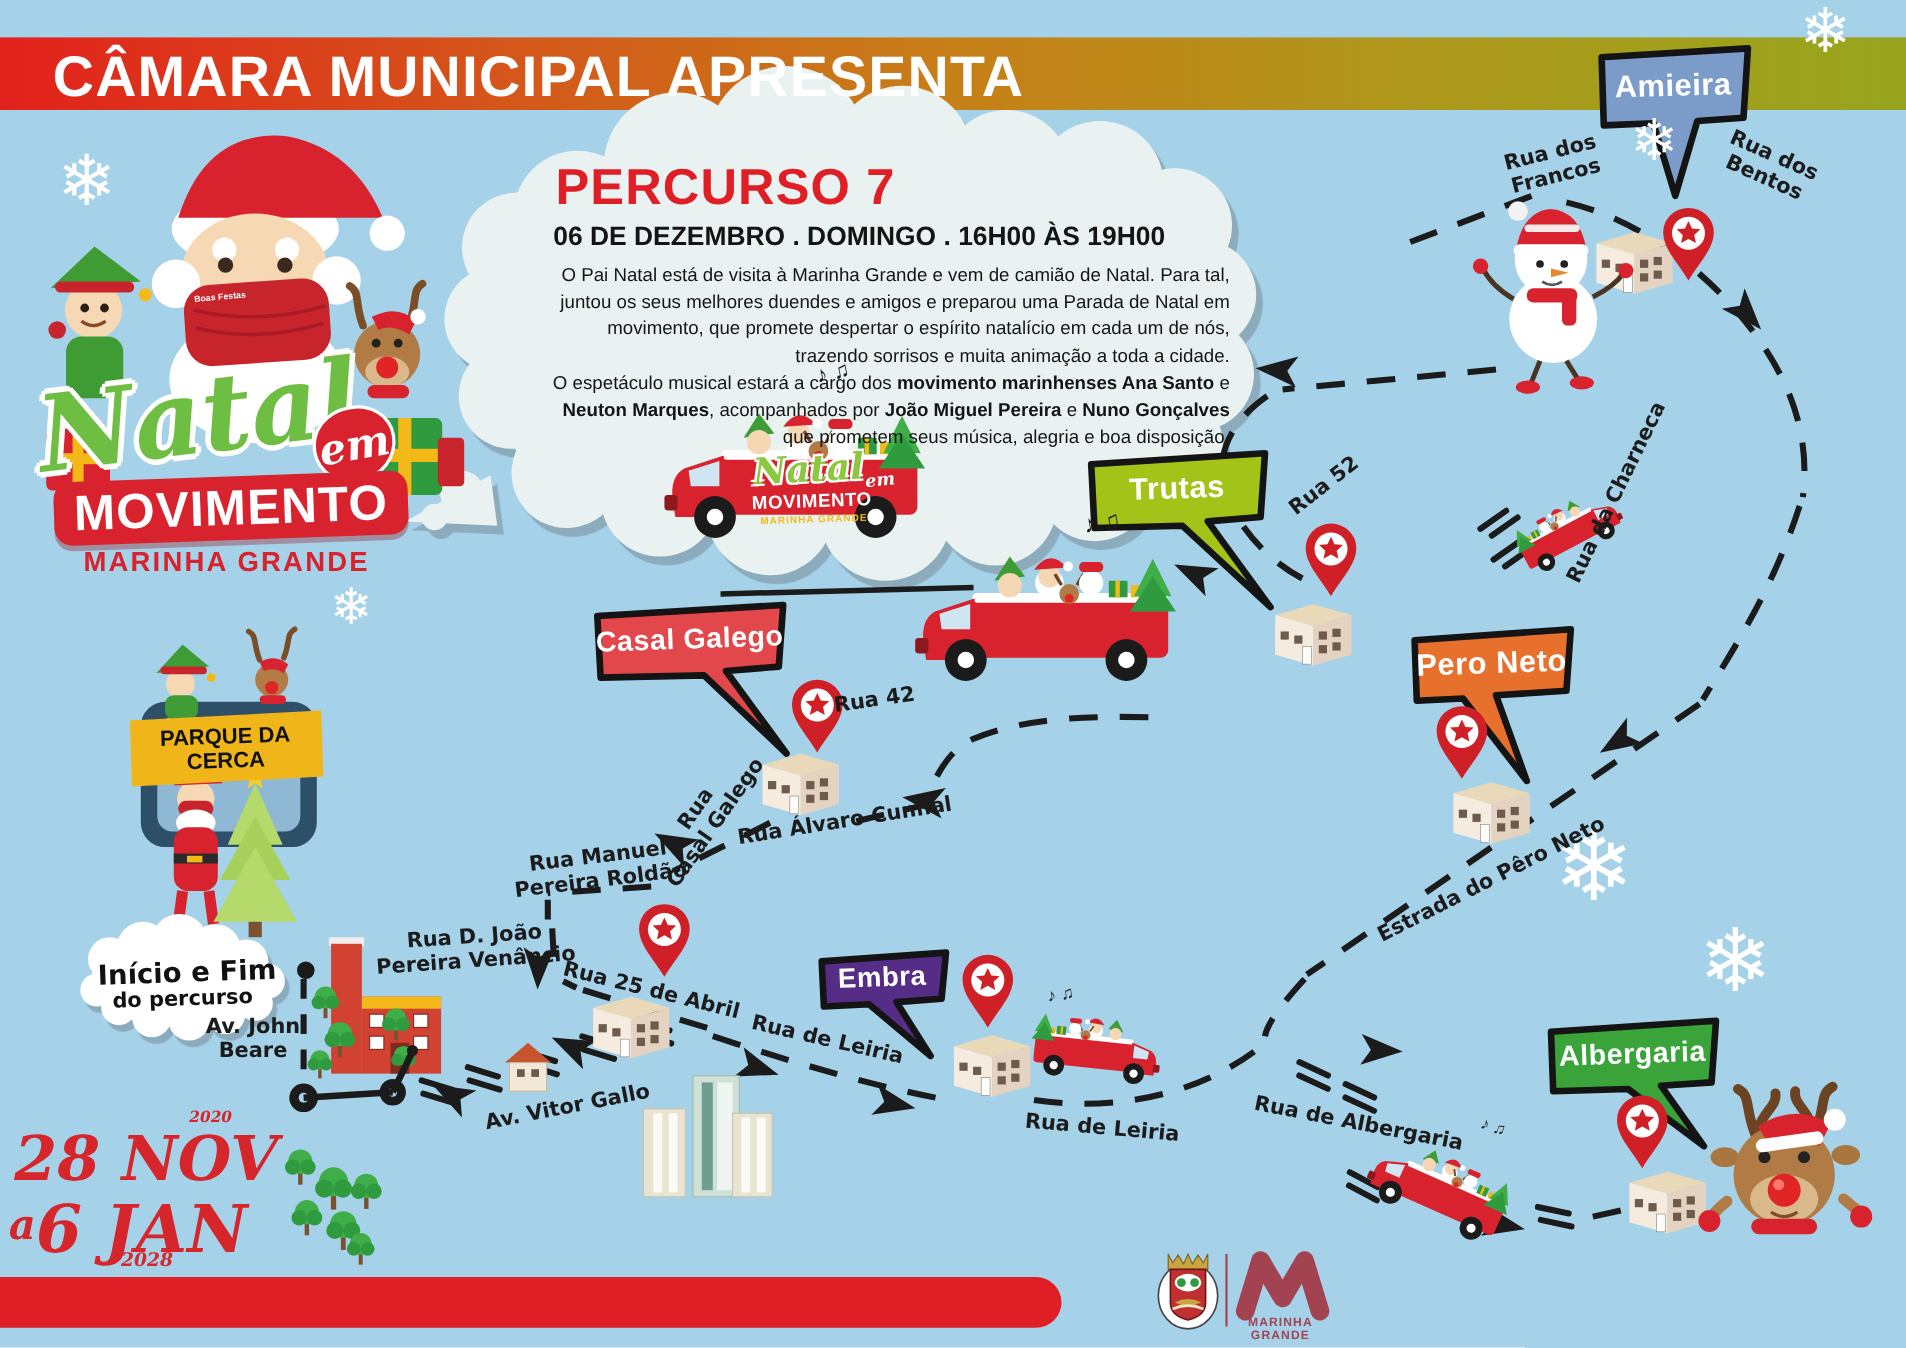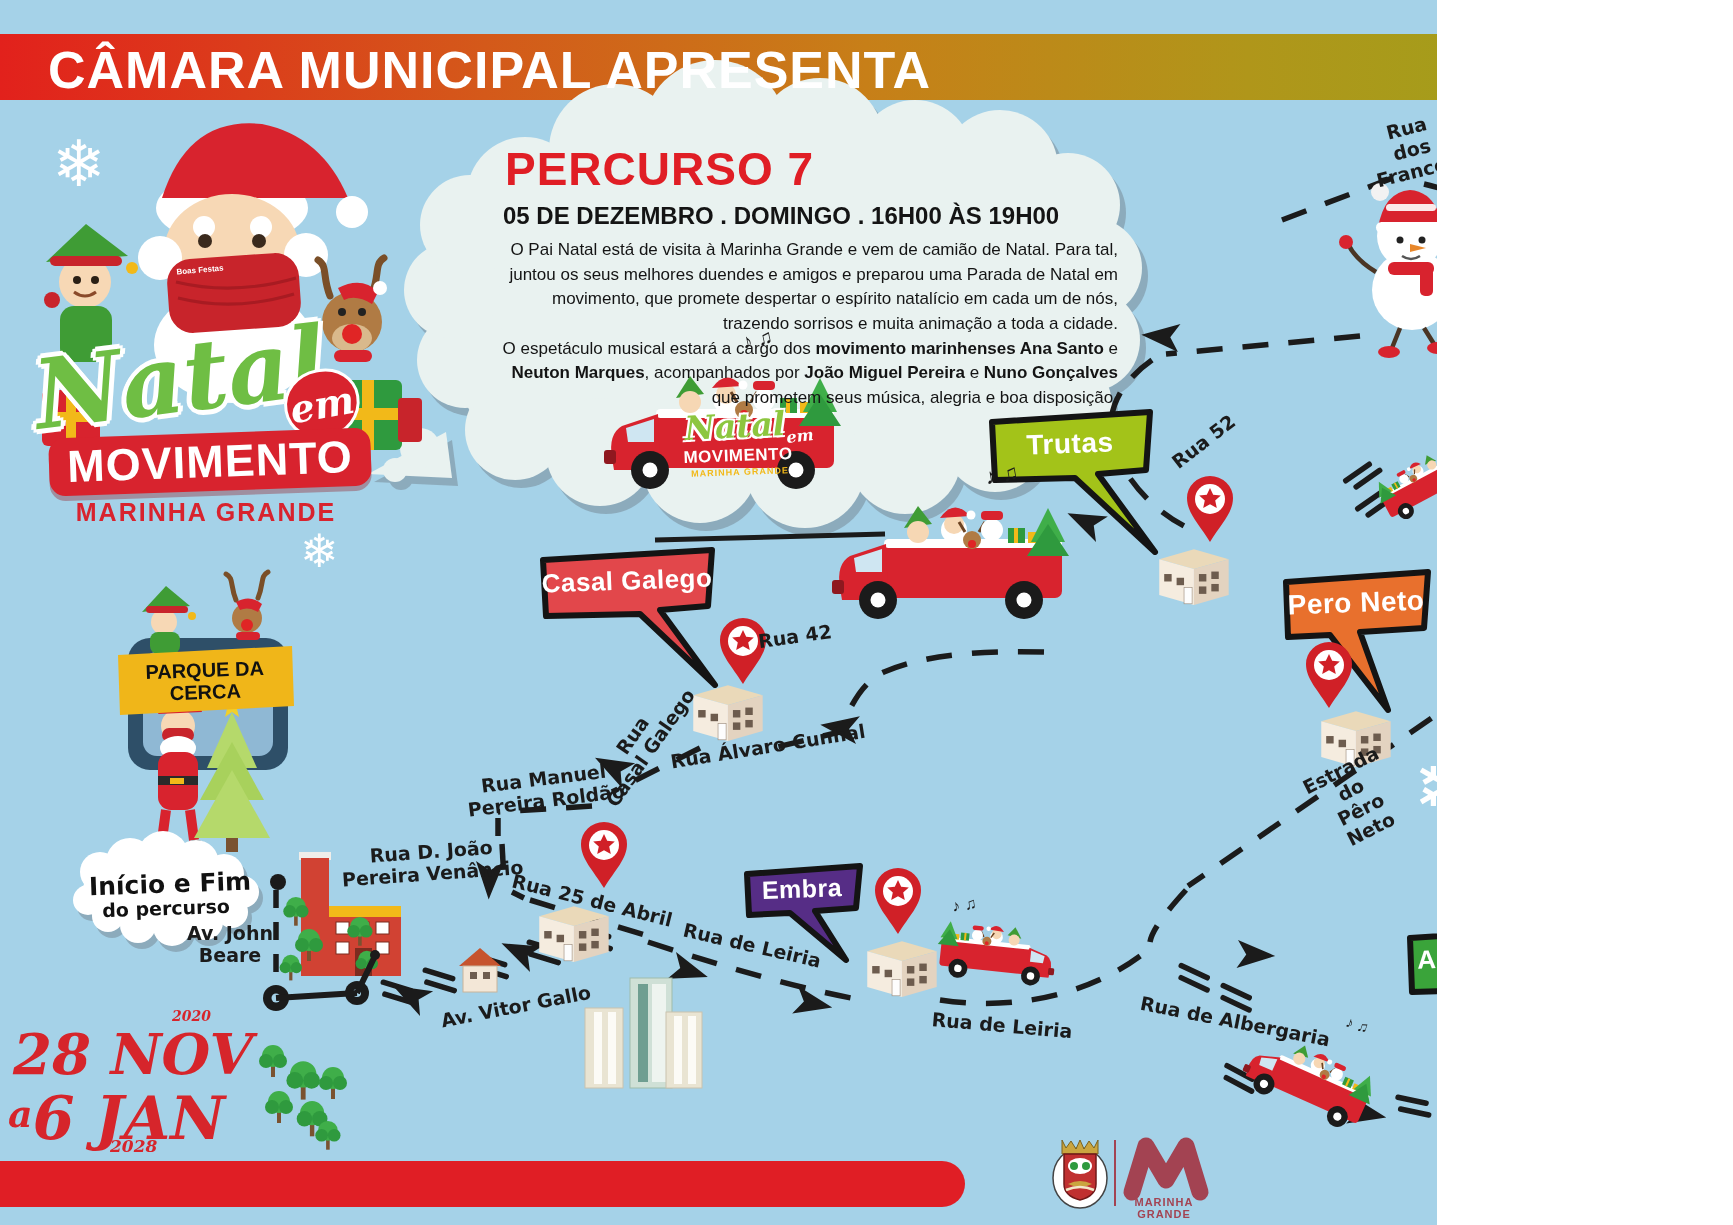--- a/index.html
+++ b/index.html
@@ -1,16 +1,16 @@
 <!DOCTYPE html>
 <html><head>
 <meta charset="utf-8">
 <style>
   html,body{margin:0;padding:0;background:#ffffff;}
-  .poster{position:relative;width:1437px;height:1225px;background:#a5d2e8;overflow:hidden;
+  .poster{position:relative;width:1733px;height:1225px;background:#a5d2e8;overflow:hidden;
           font-family:"Liberation Sans",sans-serif;}
   
   .banner{position:absolute;left:0;top:34px;width:1733px;height:66px;z-index:1;
           background:linear-gradient(90deg,#e2211c 0%,#d4591a 28%,#c77f18 50%,#b0961a 72%,#97a51c 100%);}
   .banner-title{position:absolute;left:48px;top:40px;z-index:3;color:#fff;font-weight:900;
           font-size:52px;letter-spacing:1px;white-space:nowrap;}
   svg.map{position:absolute;left:0;top:0;z-index:2;}
   .ov{position:absolute;z-index:3;}
   
   .ctr{position:absolute;z-index:3;transform:translate(-50%,-50%) rotate(var(--r,0deg));
@@ -445,21 +445,21 @@
       <circle cx="1074" cy="1166" r="4" fill="#2f9a3e"></circle>
       <circle cx="1086" cy="1166" r="4" fill="#2f9a3e"></circle>
       <path d="M1068,1184 Q1080,1178 1092,1184 Q1080,1190 1068,1184 Z" fill="#caa53f"></path>
       <path d="M1066,1190 Q1080,1184 1094,1190" stroke="#f2e8c8" stroke-width="2.5" fill="none"></path>
     </g>
     <line x1="1115" y1="1140" x2="1115" y2="1206" stroke="#a34352" stroke-width="2"></line>
     <path d="M1132,1192 L1146,1146 L1166,1180 L1186,1146 L1200,1192" stroke="#a34352" stroke-width="17" stroke-linejoin="round" stroke-linecap="round" fill="none"></path>
   </svg>
 
   <div class="ov percurso-title">PERCURSO 7</div>
-  <div class="ov percurso-schedule">05 DE DEZEMBRO . DOMINGO . 16H00 ÀS 19H00</div>
+  <div class="ov percurso-schedule">06 DE DEZEMBRO . DOMINGO . 16H00 ÀS 19H00</div>
   <div class="ov percurso-body">
     <p>O Pai Natal está de visita à Marinha Grande e vem de camião de Natal. Para tal, juntou os seus melhores duendes e amigos e preparou uma Parada de Natal em movimento, que promete despertar o espírito natalício em cada um de nós, trazendo sorrisos e muita animação a toda a cidade.</p>
     <p><span>O espetáculo musical estará a cargo dos </span><b>movimento marinhenses Ana Santo</b><span> e </span><b>Neuton Marques</b><span>, acompanhados por </span><b>João Miguel Pereira</b><span> e </span><b>Nuno Gonçalves</b><span> que prometem seus música, alegria e boa disposição.</span></p>
   </div>
 
   <div class="ctr logo-natal" style="left:180px;top:378px;--r:-7deg;">Natal</div>
   <div class="ctr" style="left:322px;top:404px;--r:-10deg;">
     <div class="logo-em"><span>em</span></div>
   </div>
   <div class="ctr" style="left:210px;top:462px;--r:-2deg;">

